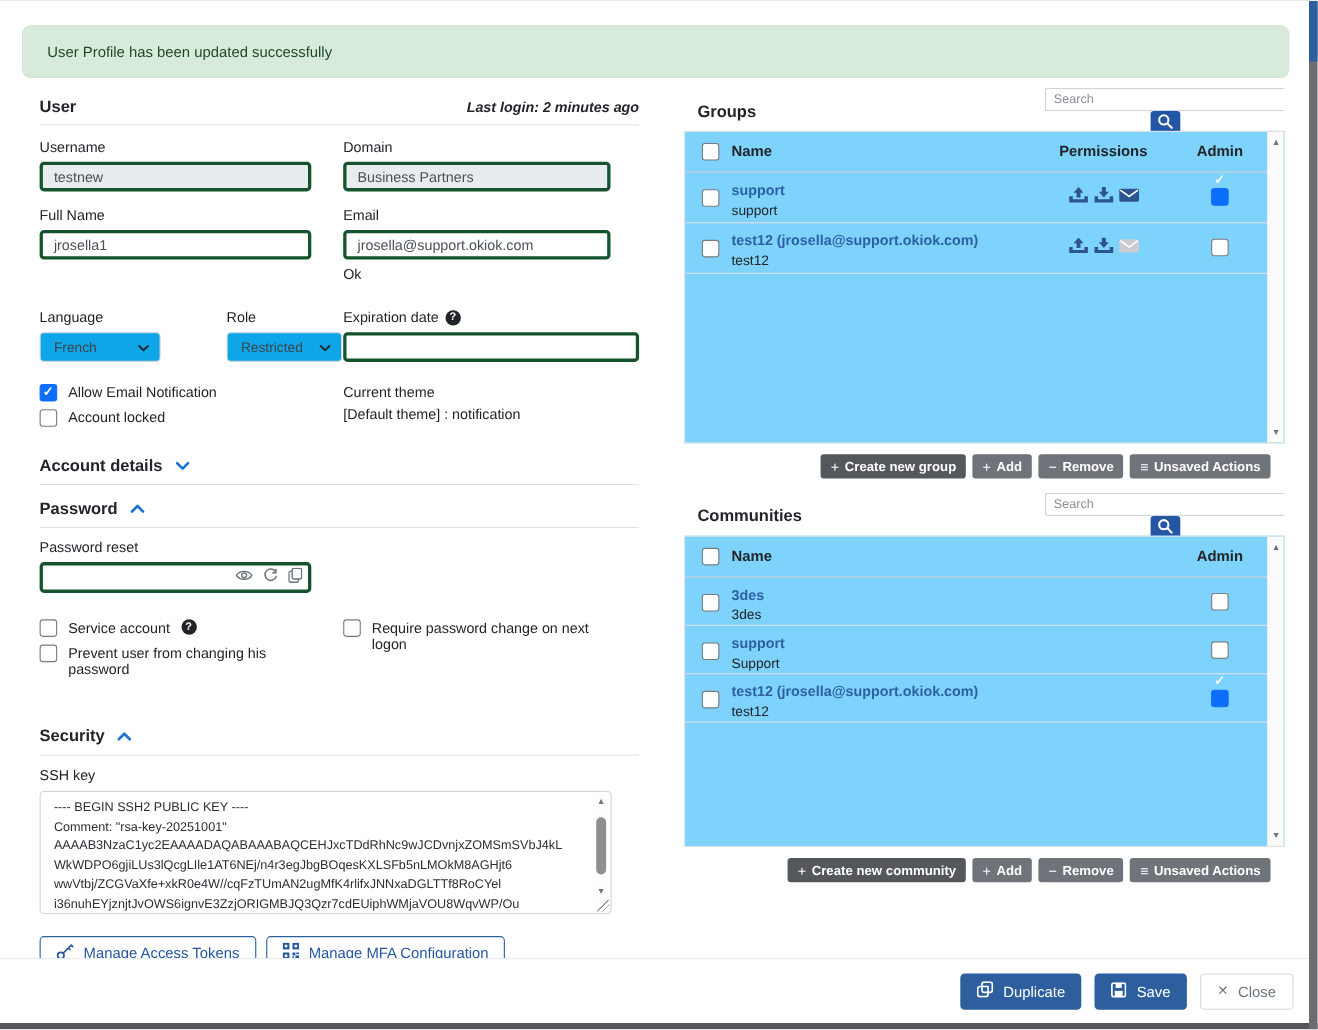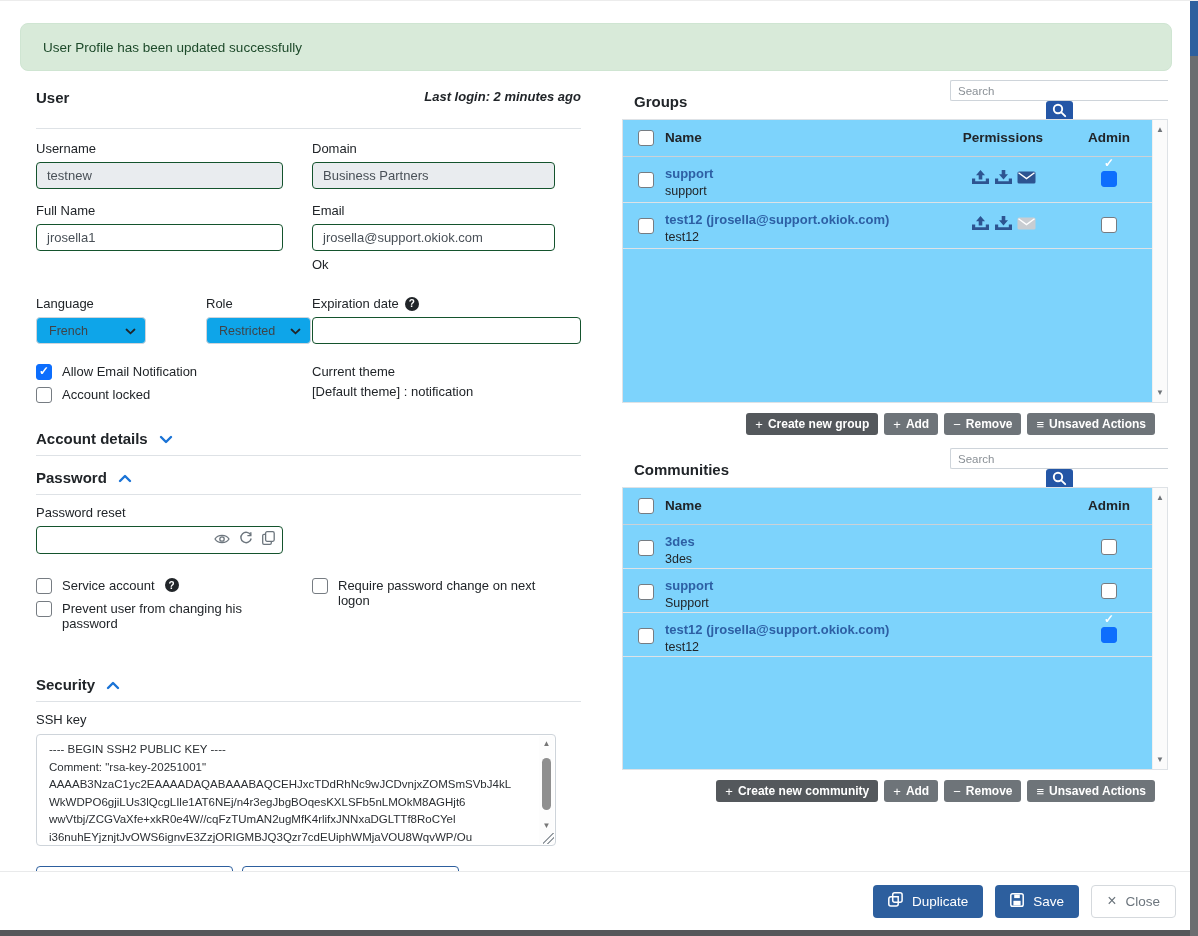--- a/index.html
+++ b/index.html
@@ -4,27 +4,27 @@
 <style>
   * { margin:0; padding:0; box-sizing:border-box; }
   body { font-family:"Liberation Sans", sans-serif; background:#fff; }
   .page { position:relative; width:1198px; height:936px; background:#fff; overflow:hidden; border-top:1px solid #ececec; }
 
   
   .banner { position:absolute; left:20px; top:22px; width:1152px; height:48px; background:#d8ead9; border:1px solid #cfe5d2; border-radius:8px; display:flex; align-items:center; padding:0 22px; color:#1d4a2a; font-size:13.5px; }
 
   
   .leftcol { position:absolute; left:36px; top:88px; width:545px; }
-  .sec-head { display:flex; align-items:flex-start; justify-content:space-between; padding-bottom:22px; border-bottom:1px solid #dee2e6; }
+  .sec-head { display:flex; align-items:center; justify-content:space-between; padding-bottom:7px; border-bottom:1px solid #dee2e6; }
   .sec-title { font-size:15px; font-weight:700; color:#212529; display:flex; align-items:center; gap:10px; }
   .lastlogin { font-size:13px; font-style:italic; font-weight:600; color:#212529; }
 
   .grid2 { display:grid; grid-template-columns:247px 243px; column-gap:29px; row-gap:14px; margin-top:12px; }
   .lbl { font-size:13px; color:#212529; margin-bottom:6px; display:flex; align-items:center; gap:6px; }
-  .inp { height:27px; border:1px solid #14532d; border-radius:4px; background:#fff; display:flex; align-items:center; padding:0 10px; font-size:13px; color:#495057; }
+  .inp { height:27px; border:3px solid #14532d; border-radius:4px; background:#fff; display:flex; align-items:center; padding:0 10px; font-size:13px; color:#495057; }
   .inp.disabled { background:#e9ecef; }
   .status-ok { font-size:13px; color:#212529; margin-top:6px; }
 
   .row3 { display:flex; margin-top:24px; }
   .sel { height:27px; border:1px solid #ced4da; border-radius:4px; background:#0ea5e9; display:flex; align-items:center; justify-content:space-between; padding:0 9px 0 12px; font-size:12.5px; color:#3f4449; }
 
   .cb { width:16px; height:16px; border:1px solid #767c82; border-radius:3px; background:#fff; position:relative; flex:none; }
   .cb.checked { background:#0d6efd; border-color:#0d6efd; }
   .cb.checked::after { content:"✓"; position:absolute; left:0; top:-1px; width:100%; text-align:center; color:#fff; font-size:12px; font-weight:700; }
   .cbrow { display:flex; gap:10px; font-size:13px; color:#212529; margin-bottom:7px; }

